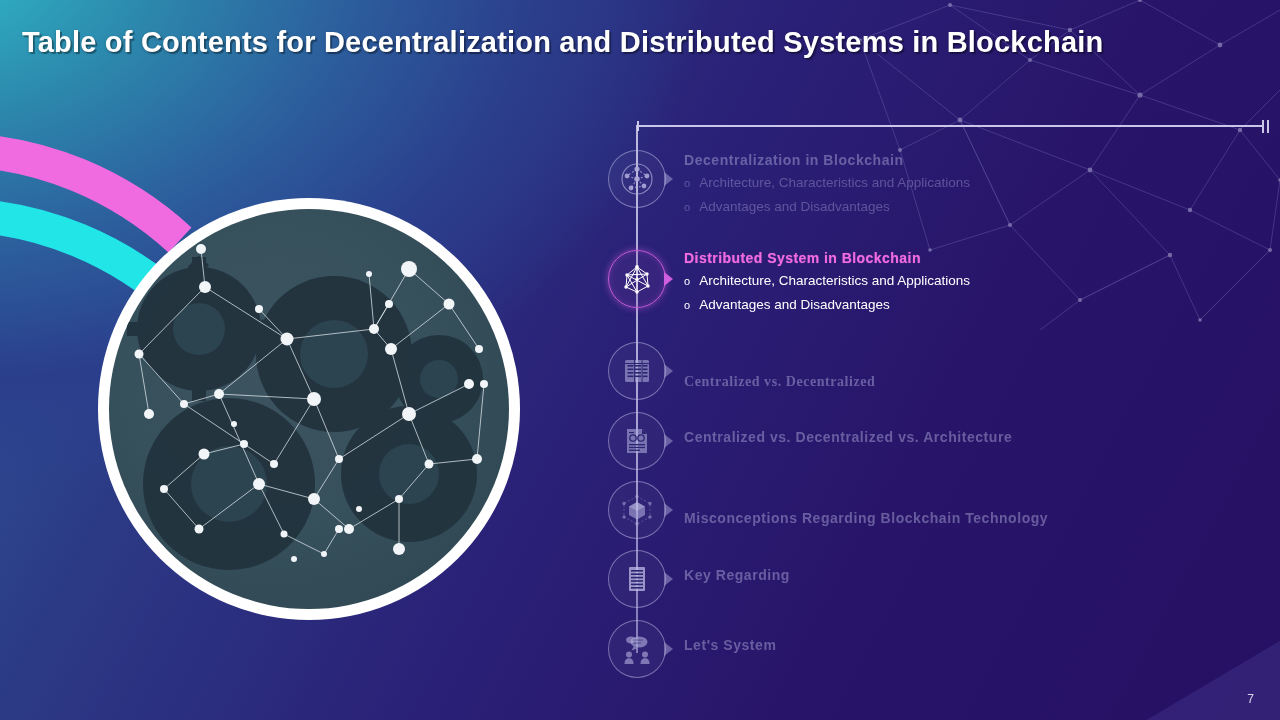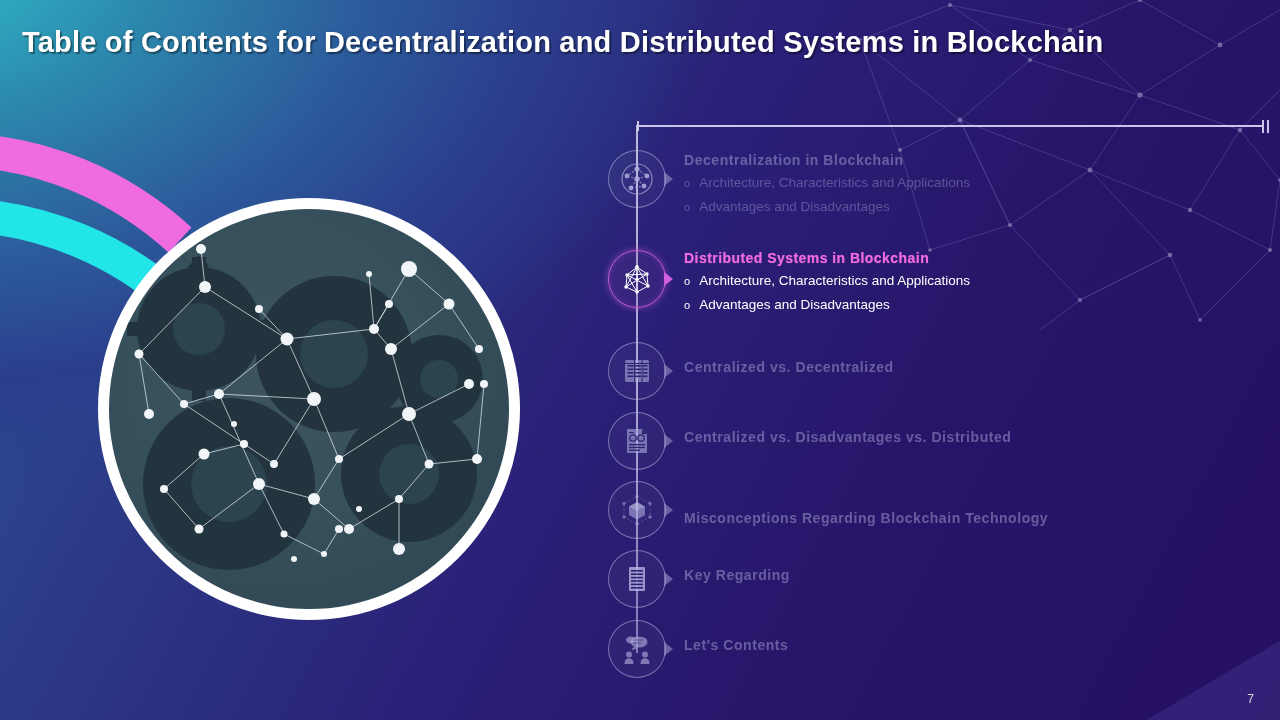--- a/index.html
+++ b/index.html
@@ -315,21 +315,21 @@
               <circle cx="27" cy="12" r="1.7"></circle>
             <circle cx="6" cy="25" r="1.7"></circle>
               <circle cx="17" cy="30" r="1.7"></circle>
               <circle cx="28" cy="24" r="1.7"></circle>
             <circle cx="17" cy="17" r="1.6"></circle>
           </g>
         </svg>
       </div>
       <div class="pointer" style="top:22px;"></div>
       <div class="texts" style="top:0px;">
-        <div class="sec-title">Distributed Systems in Blockchain</div>
+        <div class="sec-title">Distributed System in Blockchain</div>
         <div class="subs">
           <div class="sub">
             <span class="mk">o</span>
             <span>Architecture, Characteristics and Applications</span>
           </div>
           <div class="sub">
             <span class="mk">o</span>
             <span>Advantages and Disadvantages</span>
           </div>
         </div>
@@ -353,21 +353,21 @@
               <rect x="21.5" y="13.5" width="5" height="1.6"></rect>
             <rect x="21.5" y="17" width="5" height="1.6"></rect>
               <rect x="21.5" y="20.5" width="5" height="1.6"></rect>
             <rect x="4" y="8" width="24" height="1"></rect>
             <rect x="13" y="5" width="0.9" height="22"></rect>
               <rect x="20.6" y="5" width="0.9" height="22"></rect>
           </g>
         </svg>
       </div>
       <div class="pointer" style="top:22px;"></div>
-      <div class="texts" style="top:17px;">
+      <div class="texts" style="top:32px;font-family:Liberation Serif, serif;">
         <div class="sec-title">Centralized vs. Decentralized</div>
       </div>
     </div>
 
     <div class="item" style="top:292px;">
       <div class="bubble" style="top:0;">
         <svg width="32" height="32" viewBox="0 0 32 32" fill="rgba(176,172,220,.58)">
           <path d="M6,4 H21 L26,9 V28 H6 Z"></path>
           <g fill="#2B2470">
             <path d="M21,4 L26,9 H21 Z"></path>
@@ -375,21 +375,21 @@
             <circle cx="20" cy="13" r="3.2" fill="none" stroke="#2B2470" stroke-width="1.3"></circle>
             <rect x="8" y="19" width="16" height="1.3"></rect>
               <rect x="8" y="21.8" width="16" height="1.3"></rect>
             <rect x="8" y="24.6" width="11" height="1.3"></rect>
             <rect x="8" y="7" width="5" height="1.1"></rect>
           </g>
         </svg>
       </div>
       <div class="pointer" style="top:22px;"></div>
       <div class="texts" style="top:17px;">
-        <div class="sec-title">Centralized vs. Disadvantages vs. Distributed</div>
+        <div class="sec-title">Centralized vs. Decentralized vs. Architecture</div>
       </div>
     </div>
 
     <div class="item" style="top:361px;">
       <div class="bubble" style="top:0;">
         <svg width="34" height="34" viewBox="0 0 34 34">
           <g fill="rgba(176,172,220,.58)">
             <path d="M17,9 L25,13.5 L25,22 L17,26.5 L9,22 L9,13.5 Z"></path>
           </g>
           <g fill="#2B2470" opacity=".55">
@@ -447,20 +447,20 @@
           <g>
             <circle cx="9" cy="21.5" r="3"></circle>
             <path d="M4.5,31 C4.5,26.8 6.5,25.3 9,25.3 C11.5,25.3 13.5,26.8 13.5,31 Z"></path>
             <circle cx="25" cy="21.5" r="3"></circle>
             <path d="M20.5,31 C20.5,26.8 22.5,25.3 25,25.3 C27.5,25.3 29.5,26.8 29.5,31 Z"></path>
           </g>
         </svg>
       </div>
       <div class="pointer" style="top:22px;"></div>
       <div class="texts" style="top:17px;">
-        <div class="sec-title">Let's Contents</div>
+        <div class="sec-title">Let's System</div>
       </div>
     </div>
   </div>
 
   <div class="blade"></div>
   <div class="page-num">7</div>
 </div>
 
 </body></html>

